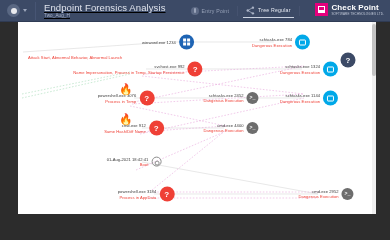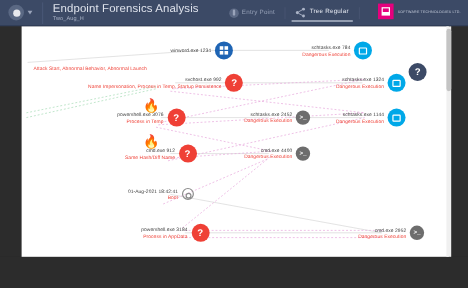--- a/index.html
+++ b/index.html
@@ -36,21 +36,21 @@
   .tb-caret {
     margin-left: 3px;
     width: 0; height: 0;
     border-left: 2.5px solid transparent;
     border-right: 2.5px solid transparent;
     border-top: 3px solid #9aa4ba;
   }
   .tb-sep {
     width: 1px; height: 18px; background: #52608087; margin: 0 8px;
   }
-  .tb-titlewrap { display: flex; flex-direction: column; justify-content: center; }
+  .tb-titlewrap { display: flex; flex-direction: column; justify-content: center; text-decoration: underline; }
   .tb-title {
     font-size: 9.5px; color: #dfe3ec; letter-spacing: .1px; line-height: 11px;
   }
   .tb-sub {
     font-size: 4.6px; color: #a9b2c6; line-height: 6px; letter-spacing: .1px;
   }
   .tb-tools {
     display: flex; align-items: center; margin-left: 22px; gap: 5px;
   }
   .tb-tool {
@@ -218,20 +218,21 @@
         <span class="lbl">Tree Regular</span>
       </div>
       <div class="tb-vline"></div>
     </div>
 
     <div class="cp-logo">
       <div class="cp-mark">
           <span class="inner"></span>
         </div>
       <div class="cp-text">
+        <span class="cp-name">Check Point</span>
         <span class="cp-tag">SOFTWARE TECHNOLOGIES LTD.</span>
       </div>
     </div>
   </div>
 
   <div class="leftgut"></div>
   <div class="rightgut"></div>
   <div class="botgut"></div>
 
   <div class="canvas">

